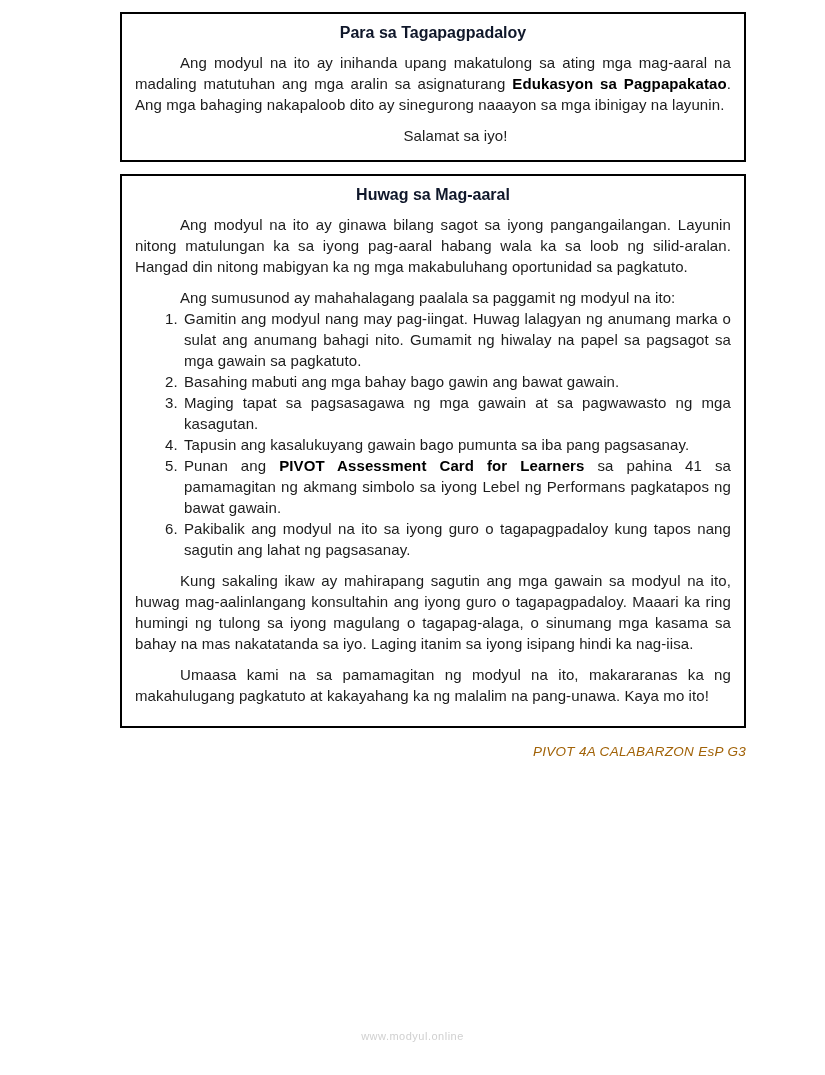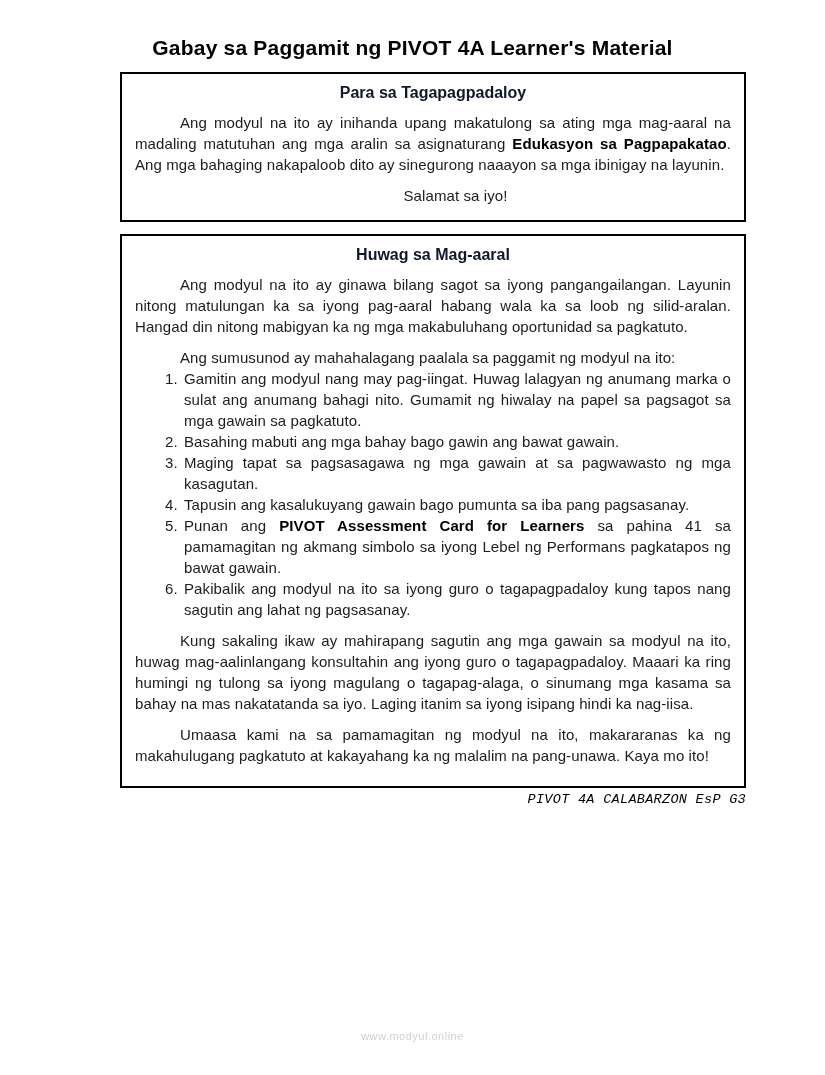--- a/index.html
+++ b/index.html
@@ -60,42 +60,40 @@
     letter-spacing: 0.1px;
     padding-left: 2px;
   }
   .footer-line {
     margin-left: 120px;
     width: 626px;
     text-align: right;
     font-style: italic;
     font-size: 13.5px;
     letter-spacing: 0.3px;
-    margin-top: 4px;
-    color: #000000;
-    font-family: Liberation Mono, monospace;
+    margin-top: 16px;
+    color: #a16207;
   }
   .watermark {
     position: absolute;
     left: 0;
     width: 825px;
     top: 1030px;
     text-align: center;
     font-size: 11px;
     color: #d0d0d0;
     letter-spacing: 0.5px;
   }
   b { color: #000; }
 </style>
 </head>
 <body>
 
 <div class="page">
 
-  <h1 class="doc-title">Gabay sa Paggamit ng PIVOT 4A Learner's Material</h1>
 
   <div class="content-col">
 
     <section class="box">
       <h2>Para sa Tagapagpadaloy</h2>
       <p class="indent"><span>Ang modyul na ito ay inihanda upang makatulong sa ating mga mag-aaral na madaling matutuhan ang mga aralin sa asignaturang </span><b>Edukasyon sa Pagpapakatao</b><span>. Ang mga bahaging nakapaloob dito ay sinegurong naaayon sa mga ibinigay na layunin.</span></p>
       <p class="indent closing">Salamat sa iyo!</p>
     </section>
 
     <section class="box">

